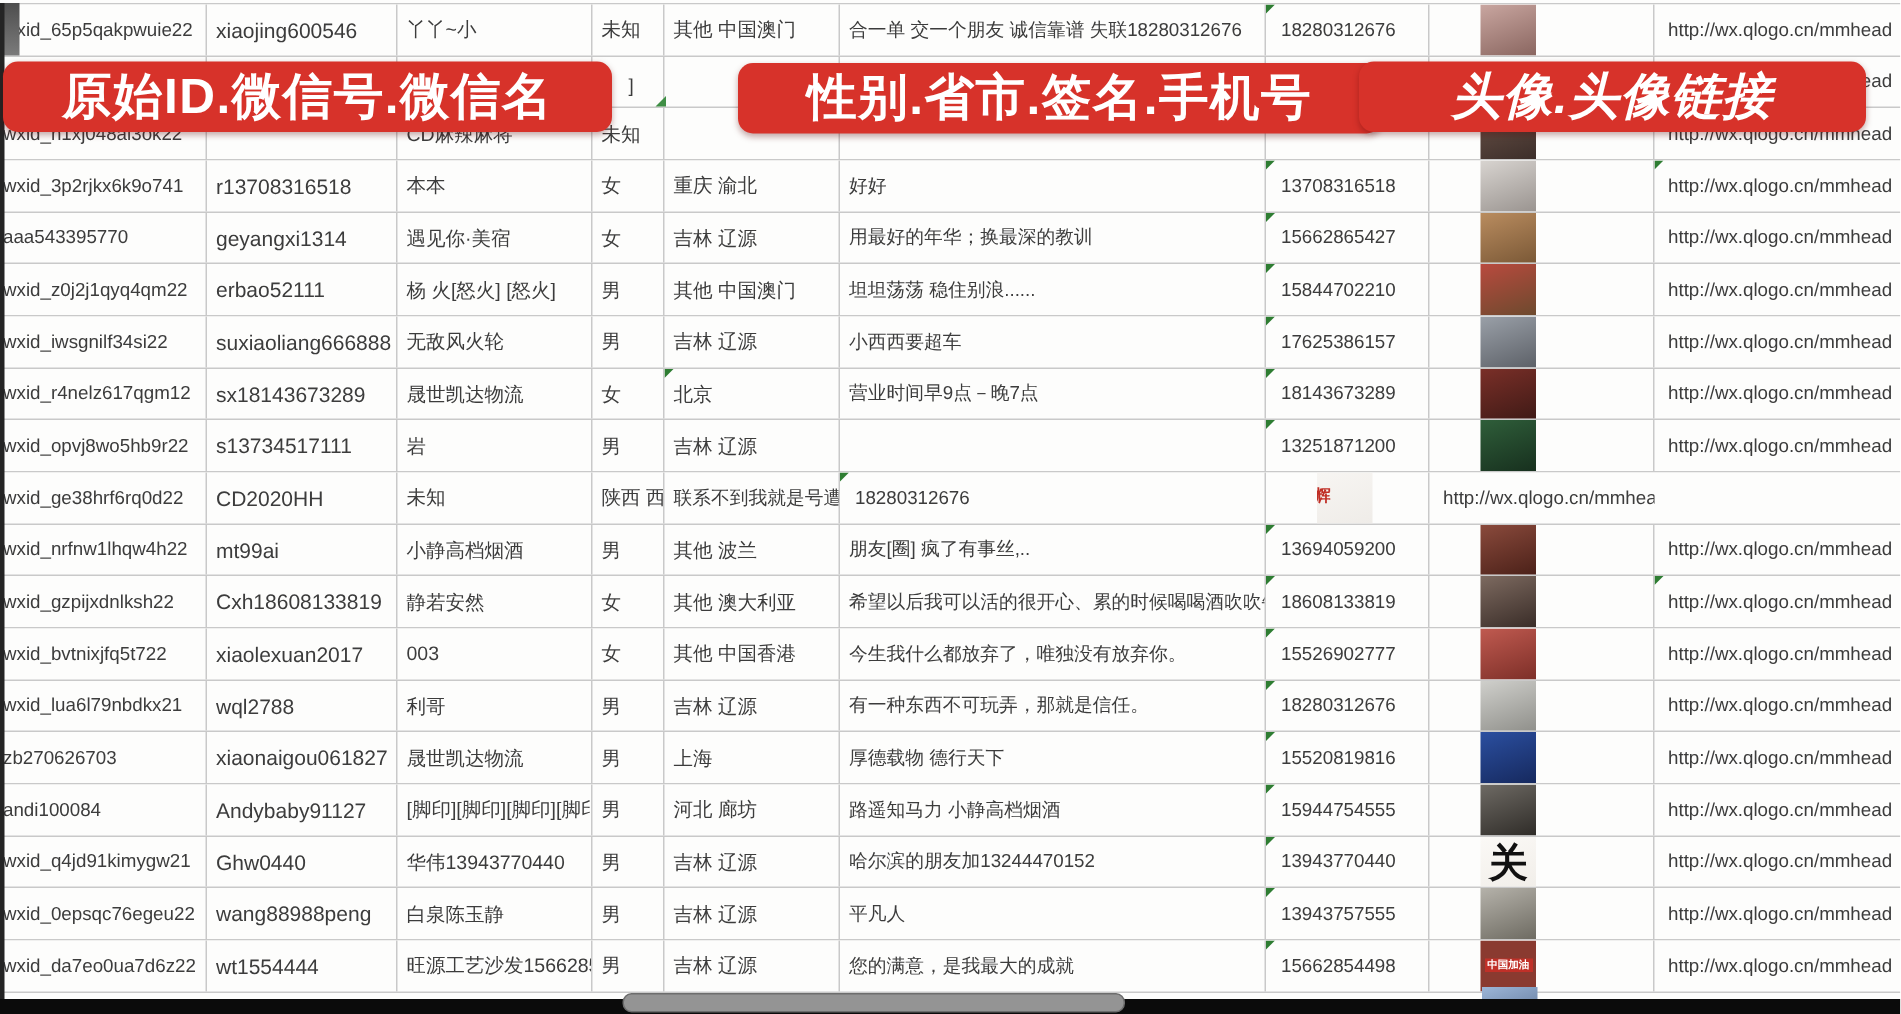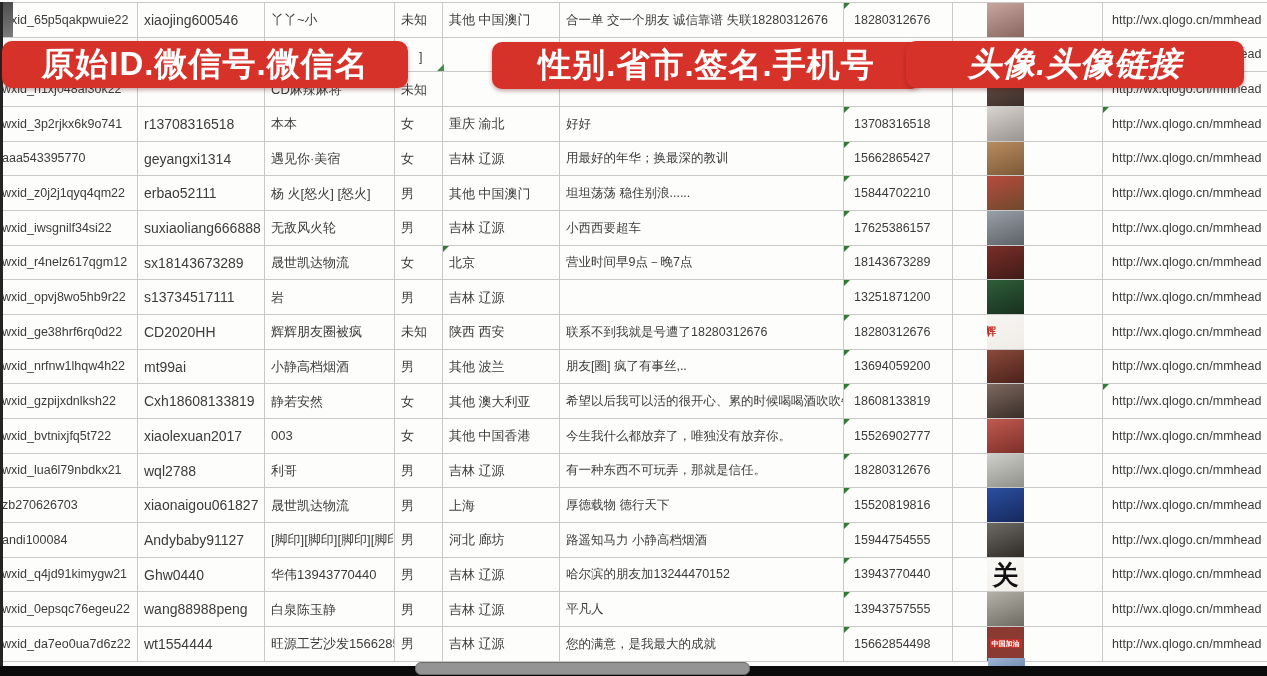--- a/index.html
+++ b/index.html
@@ -167,21 +167,20 @@
         <div class="cell c-sig"></div>
         <div class="cell c-phone">13251871200<span class="tri"></span></div>
         <div class="cell c-avatar">
           <div class="avatar" style="background: linear-gradient(160deg, rgb(47, 94, 58), rgb(23, 48, 30));"></div>
         </div>
         <div class="cell c-url">http://wx.qlogo.cn/mmhead</div>
       </div>
       <div class="row">
         <div class="cell c-wxid">wxid_ge38hrf6rq0d22</div>
         <div class="cell c-account">CD2020HH</div>
-        <div class="cell c-name">辉辉朋友圈被疯</div>
         <div class="cell c-gender">未知</div>
         <div class="cell c-region">陕西 西安</div>
         <div class="cell c-sig">联系不到我就是号遭了18280312676</div>
         <div class="cell c-phone">18280312676<span class="tri"></span></div>
         <div class="cell c-avatar">
           <div class="avatar" style="background: linear-gradient(160deg, rgb(247, 245, 242), rgb(239, 236, 232));">
             <span class="big" style="color: rgb(192, 47, 38); font-size: 11px;">辉辉</span>
             <span style="color: rgb(192, 47, 38); font-size: 7px;">I❤</span>
           </div>
         </div>

